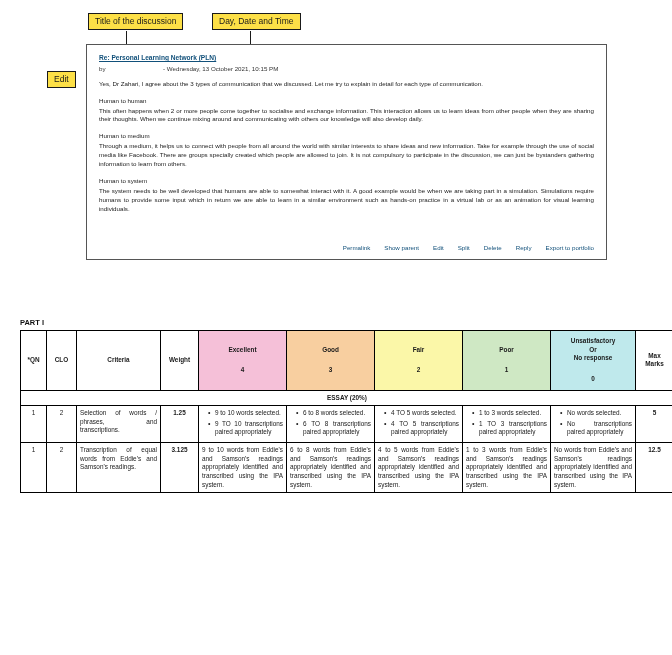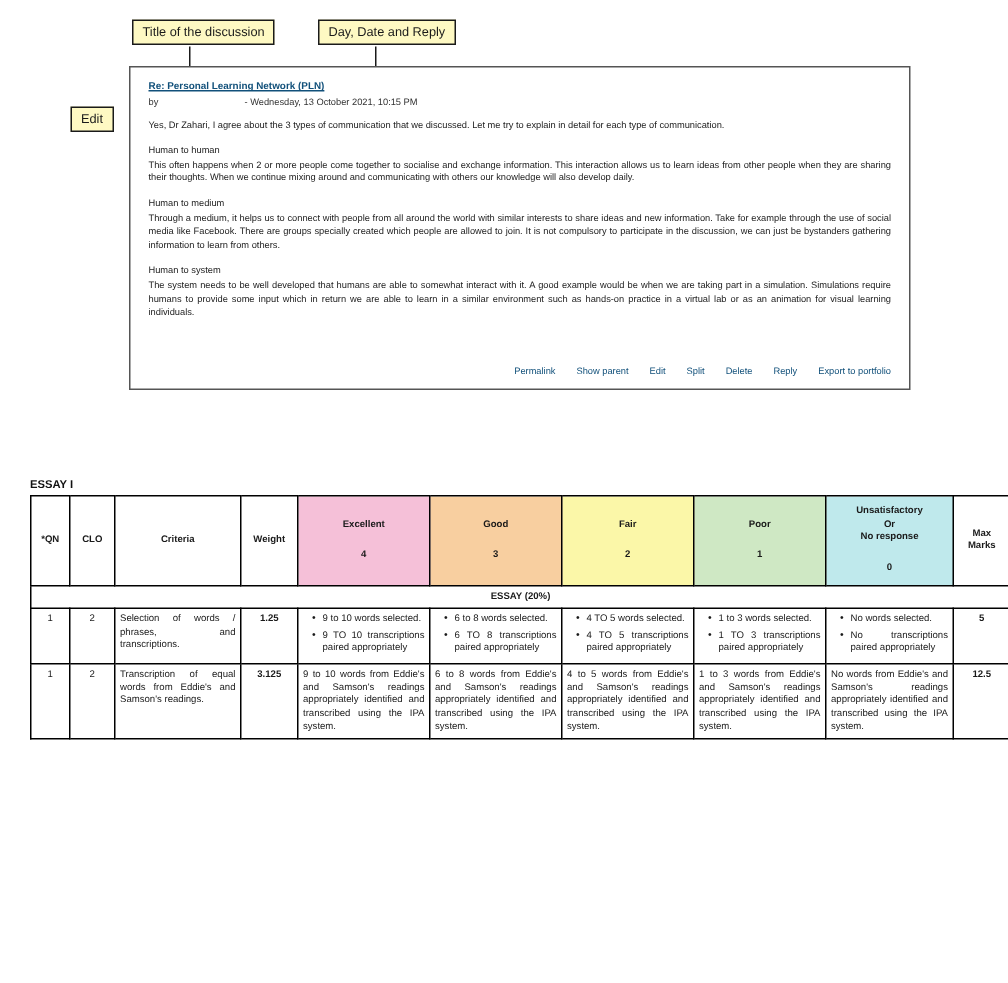--- a/index.html
+++ b/index.html
@@ -7,21 +7,21 @@
     width:672px;height:655px;background:#ffffff;
     font-family:"Liberation Sans", sans-serif;
     color:#1a1a1a;
     position:relative;
     overflow:hidden;
   }
   
   .callout{
     position:absolute;
     border:1px solid #1a1a1a;
-    background:#fef9c3;
+    background:#fde047;
     font-size:8.5px;
     padding:3px 6px;
     white-space:nowrap;
     line-height:1.1;
   }
   .ann-line{position:absolute;background:#1a1a1a;}
   
   .post-box{
     position:absolute;
     left:86px;top:44px;width:521px;height:216px;
@@ -81,21 +81,21 @@
   .cellnum{text-align:center;}
   .jst{text-align:justify;}
   ul.blist{margin:0;padding-left:7px;list-style:none;}
   ul.blist li{position:relative;padding-left:6px;margin-bottom:2px;text-align:justify;}
   ul.blist li:before{content:"\2022";position:absolute;left:-1px;top:-1px;font-size:7px;}
 </style>
 </head>
 <body>
 
 <div class="callout" style="left:88px;top:13px;">Title of the discussion</div>
-<div class="callout" style="left:212px;top:13px;">Day, Date and Reply</div>
+<div class="callout" style="left:212px;top:13px;">Day, Date and Time</div>
 <div class="callout" style="left:47px;top:71px;">Edit</div>
 
 <div class="ann-line" style="left:126px;top:31px;width:1px;height:24px;"></div>
 <div class="ann-line" style="left:250px;top:31px;width:1px;height:36px;"></div>
 <div class="ann-line" style="left:87px;top:79px;width:21px;height:1px;"></div>
 
 <div class="post-box">
   <div class="post-title">Re: Personal Learning Network (PLN)</div>
   <div class="post-byline">
     <span>by</span>
@@ -118,21 +118,21 @@
     <span>Permalink</span>
     <span>Show parent</span>
     <span>Edit</span>
     <span>Split</span>
     <span>Delete</span>
     <span>Reply</span>
     <span>Export to portfolio</span>
   </div>
 </div>
 
-<div class="part-label">ESSAY I</div>
+<div class="part-label">PART I</div>
 
 <table class="rubric">
   <colgroup>
     <col style="width:26px">
       <col style="width:30px">
       <col style="width:84px">
       <col style="width:38px">
     <col style="width:88px">
       <col style="width:88px">
       <col style="width:88px">

